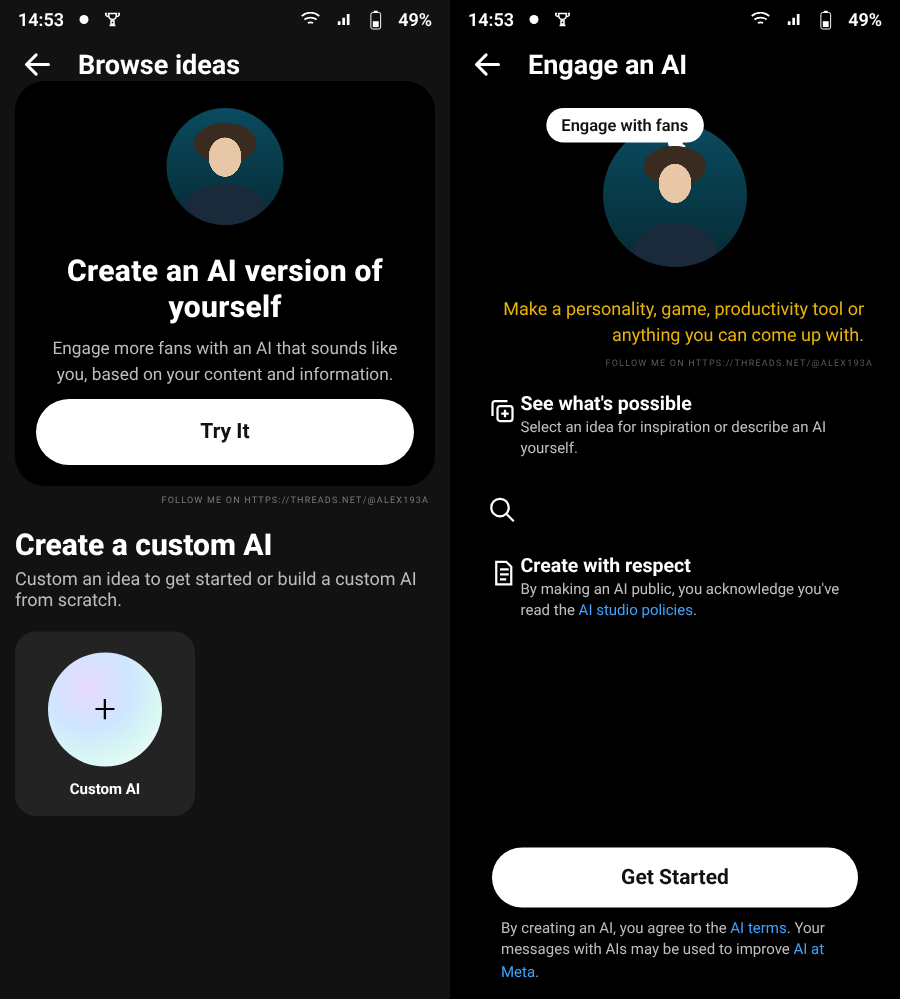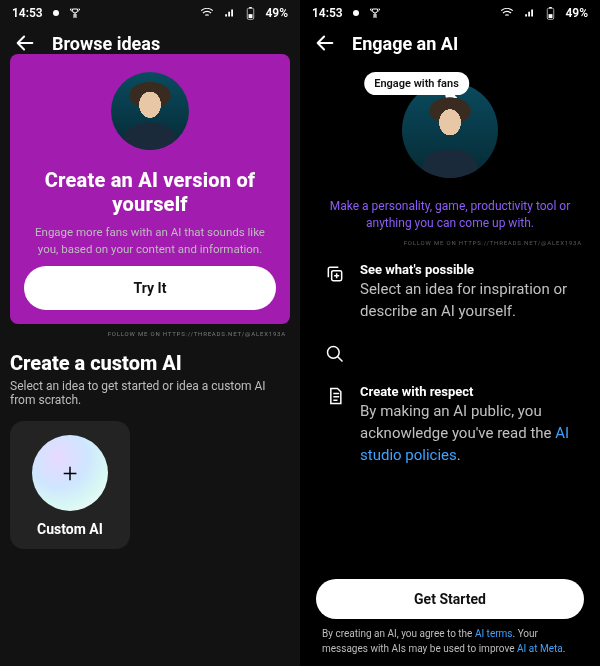--- a/index.html
+++ b/index.html
@@ -11,57 +11,57 @@
 
   .status { display:flex; align-items:center; justify-content:space-between; padding:6px 12px 2px; font-size:12px; font-weight:600; }
   .status .l, .status .r { display:flex; align-items:center; gap:10px; }
   .dot { width:6px; height:6px; border-radius:50%; background:#fff; display:inline-block; }
   .status svg { fill:#fff; }
 
   .navbar { display:flex; align-items:center; gap:16px; padding:10px 14px 0; }
   .navbar h1 { font-size:18px; font-weight:700; }
 
   .content { flex:1; padding:0 10px; overflow:hidden; }
-  .card { background:#a21caf; border-radius:8px; padding:18px 14px 14px; text-align:center; }
+  .card { background:#000000; border-radius:20px; padding:18px 14px 14px; text-align:center; }
   .avatar-wrap { display:inline-block; position:relative; }
   .avatar { width:78px; height:78px; border-radius:50%; background:linear-gradient(180deg,#0a4b5f 0%, #062a34 100%); overflow:hidden; margin:0 auto; }
   .avatar::before{ content:""; position:absolute; inset:0; background:
     radial-gradient(20px 24px at 50% 42%, #e8c7a7 0 54%, transparent 55%),
     radial-gradient(34px 22px at 50% 30%, #3a2b21 0 60%, transparent 62%),
     radial-gradient(42px 30px at 50% 90%, #1b2a3a 0 65%, transparent 66%);
     border-radius:50%;
   }
   .card h2 { font-size:20px; font-weight:800; margin-top:14px; letter-spacing:.2px;}
   .card p.sub { font-size:11.5px; color:#bdbdbd; margin-top:8px; line-height:1.45; padding:0 6px;}
   .tryit { margin-top:9px; width:100%; background:#fff; color:#111; border:none; border-radius:22px; padding:14px 0; font-size:14px; font-weight:700; }
   .watermark-a { text-align:right; font-size:6px; letter-spacing:.8px; color:#7a7a7a; padding:6px 4px 10px;}
   .section-title { font-size:20px; font-weight:800; margin-top:4px;}
   .section-sub { font-size:12px; color:#bdbdbd; margin-top:4px;}
   .tile-row { margin-top:14px; display:flex; }
   .tile { background:#232323; border-radius:14px; padding:14px 20px 12px; text-align:center; width:120px;}
   .circle { width:76px; height:76px; border-radius:50%; background:radial-gradient(circle at 35% 30%, #e8d9ff 0%, #cfe6ff 40%, #d7f7f3 65%, #fff 100%); display:flex; align-items:center; justify-content:center; margin:0 auto;}
   .circle span { font-size:26px; color:#000; font-weight:300;}
-  .tile-label { font-size:14px; font-weight:700; margin-top:10px;}
+  .tile-label { font-size:10px; font-weight:700; margin-top:10px;}
 
   
   .right .navbar { padding-bottom:6px;}
   .speech { position:absolute; top:-10px; left:50%; transform:translateX(-82%); background:#fff; color:#111; font-size:11px; font-weight:600; padding:5px 10px; border-radius:14px; white-space:nowrap;}
   .speech::after { content:""; position:absolute; bottom:-5px; right:14px; width:10px; height:10px; background:#fff; border-radius:50%; box-shadow: 4px 4px 0 -2px #fff; }
   .right .avatar-wrap { margin-top:22px; }
   .right .avatar { width:96px; height:96px; }
-  .right .hero-sub { font-size:12px; color:#8b5cf6; text-align:center; margin:16px 14px 0; line-height:1.45;}
+  .right .hero-sub { font-size:12px; color:#eab308; text-align:right; margin:16px 14px 0; line-height:1.45;}
   .watermark-b { text-align:right; font-size:6px; letter-spacing:.8px; color:#5a5a5a; padding:6px 8px 0;}
   .list { margin-top:16px; padding:0 14px; }
-  .item { display:flex; gap:14px; margin-bottom:20px; }
+  .item { display:flex; gap:1px; margin-bottom:20px; }
   .item .icon { width:22px; flex:0 0 22px; display:flex; justify-content:center; padding-top:2px;}
   .item .icon svg { stroke:#fff; fill:none; stroke-width:1.8; }
   .item .text h3 { font-size:13px; font-weight:700; }
-  .item .text p { font-size:15px; color:#c0c0c0; margin-top:2px; line-height:1.45;}
+  .item .text p { font-size:10px; color:#c0c0c0; margin-top:2px; line-height:1.45;}
   .link { color:#3fa3ff; }
-  .footer { padding:0 16px 10px; }
+  .footer { padding:0 28px 10px; }
   .getstarted { width:100%; background:#fff; color:#111; border:none; border-radius:22px; padding:12px 0; font-size:14px; font-weight:700;}
   .legal { font-size:10px; color:#bdbdbd; text-align:left; margin-top:8px; line-height:1.45; padding:0 6px;}
 </style>
 </head>
 <body>
 
 <div class="frame">
 
   <div class="phone left">
     <div class="status">
@@ -100,21 +100,21 @@
         <div class="avatar-wrap">
           <div class="avatar"></div>
         </div>
         <h2>Create an AI version of yourself</h2>
         <p class="sub">Engage more fans with an AI that sounds like you, based on your content and information.</p>
         <button class="tryit">Try It</button>
       </div>
       <div class="watermark-a">FOLLOW ME ON HTTPS://THREADS.NET/@ALEX193A</div>
 
       <div class="section-title">Create a custom AI</div>
-      <div class="section-sub">Select an idea to get started or idea a custom AI from scratch.</div>
+      <div class="section-sub">Custom an idea to get started or build a custom AI from scratch.</div>
 
       <div class="tile-row">
         <div class="tile">
           <div class="circle">
               <span>+</span>
             </div>
           <div class="tile-label">Custom AI</div>
         </div>
       </div>
     </div>

